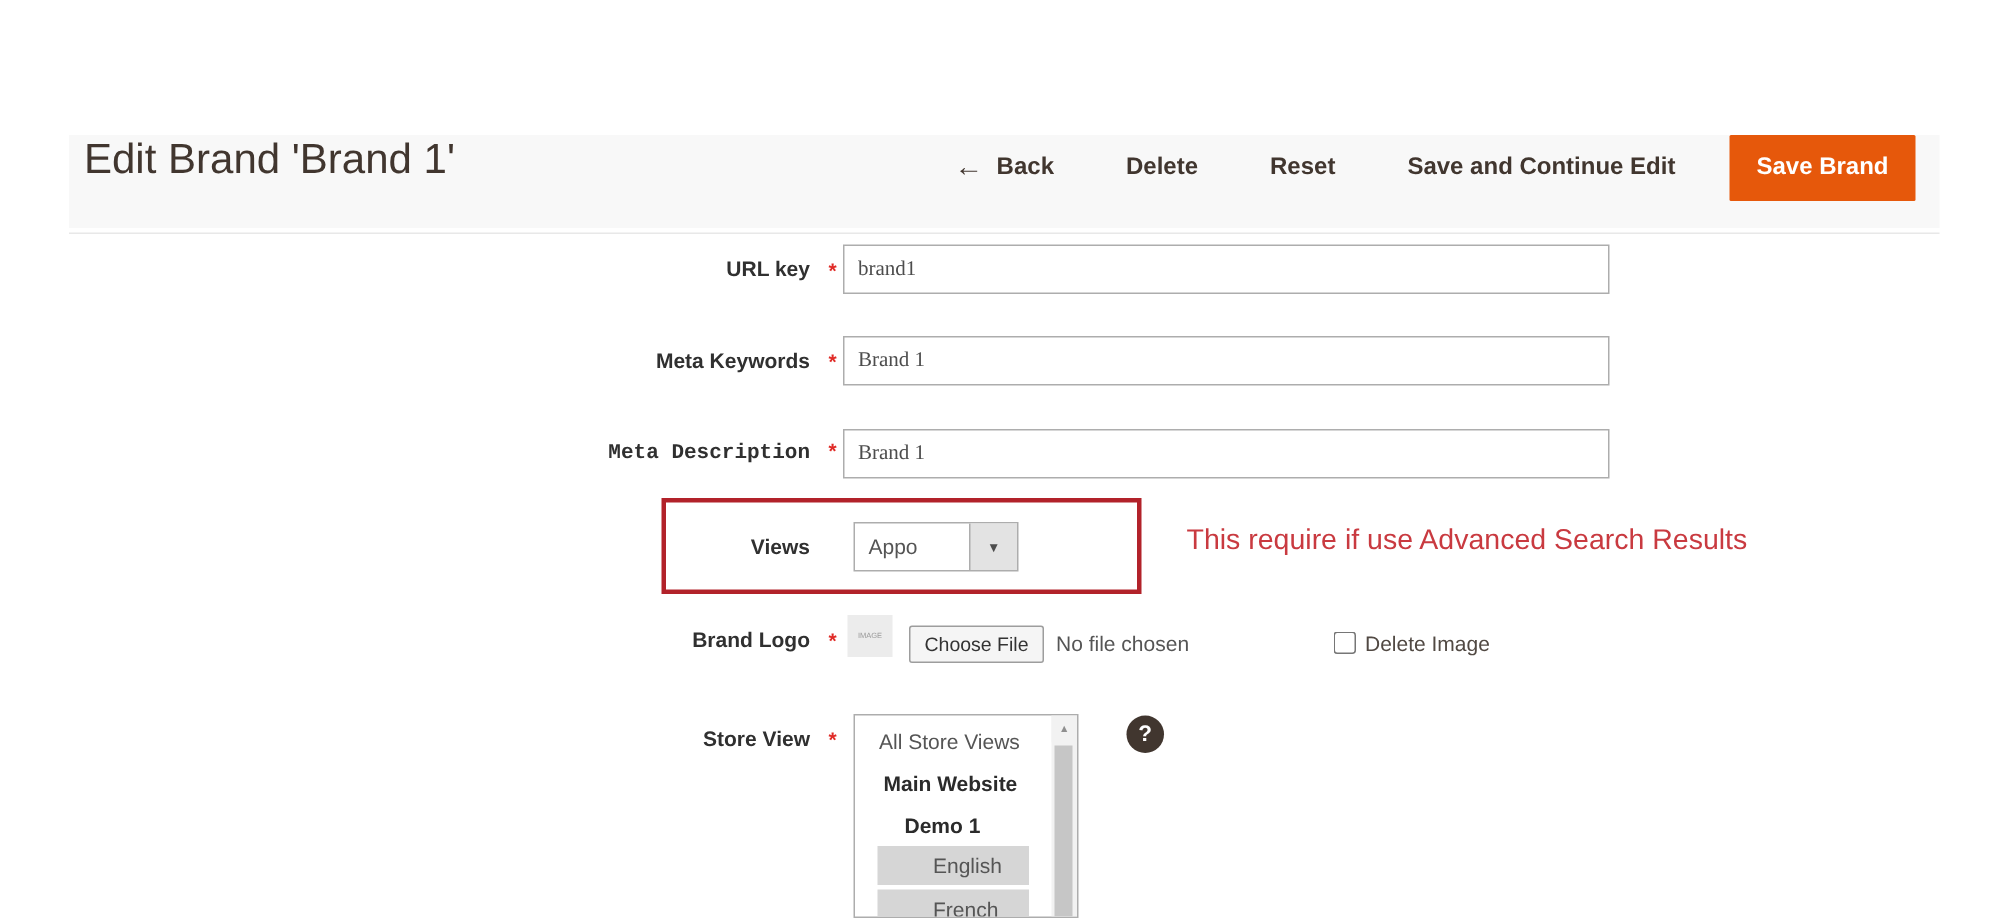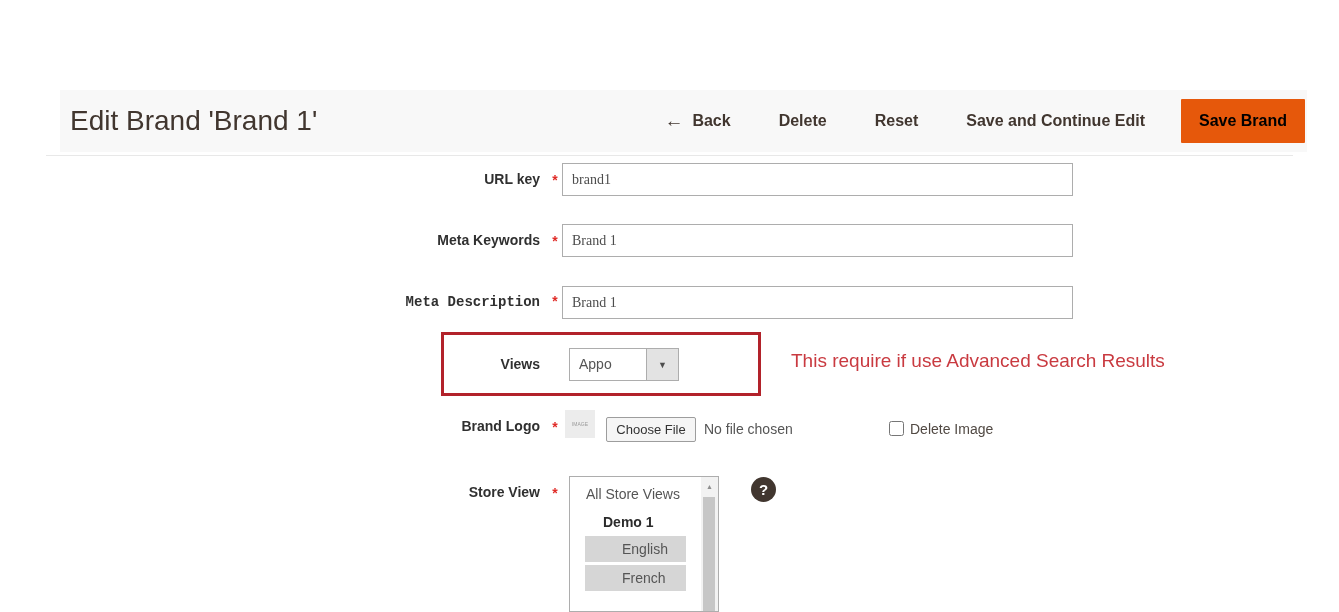--- a/index.html
+++ b/index.html
@@ -3,34 +3,34 @@
 <meta charset="utf-8">
 <style>
   html,body { margin:0; padding:0; background:#fff; }
   .page {
     position:relative; width:1339px; height:612px; overflow:hidden;
     background:#fff; font-family:"Liberation Sans", sans-serif;
   }
 
   
   .header {
-    position:absolute; left:60px; top:90px; width:1247px; height:62px;
-    background:var(--header-bg,#f8f8f8); display:flex; align-items:center;
+    position:absolute; left:46px; top:90px; width:1247px; height:62px;
+    background:var(--header-bg,#f8f8f8); display:flex; align-items:flex-start;
   }
   .title { margin-left:10px; font-size:28px; color:#41362f; letter-spacing:0; }
   .actions { margin-left:auto; display:flex; align-items:center; }
   .action-btn {
     font-size:16px; font-weight:600; color:#41362f; padding:0 24px;
     background:none; border:none; font-family:inherit; cursor:pointer; line-height:44px;
   }
   .back-btn { display:flex; align-items:center; padding-left:0; }
   .back-arrow { font-size:19px; font-weight:400; margin-right:9px; color:#41362f; }
   .save-btn {
-    background:var(--accent-orange,#e6580b); color:#000000; font-size:16px; font-weight:700;
-    border:none; height:44px; padding:0 18px; margin-left:12px; margin-right:2px;
+    background:var(--accent-orange,#e6580b); color:#ffffff; font-size:16px; font-weight:700;
+    border:none; height:44px; padding:0 18px; margin-left:12px; margin-right:16px;
     font-family:inherit; cursor:pointer; border-radius:1px;
   }
   .hairline { position:absolute; left:46px; top:155px; width:1247px; height:1px; background:#e8e8e8; }
 
   
   .field-label {
     position:absolute; left:46px; width:494px; text-align:right;
     font-size:14px; font-weight:600; color:#303030; line-height:33px;
   }
   .req {
@@ -155,20 +155,21 @@
   <button class="choose-file-btn">Choose File</button>
   <div class="file-status">No file chosen</div>
   <input type="checkbox" class="delete-check" style="">
   <div class="delete-label">Delete Image</div>
 
   <div class="field-label lr6">Store View</div>
   <div class="req lr6">*</div>
   <div class="store-list">
     <div class="inner">
       <div class="opt opt-0">All Store Views</div>
+      <div class="opt opt-1">Main Website</div>
       <div class="opt opt-2">Demo 1</div>
       <div class="opt opt-sel">English</div>
       <div class="opt opt-sel">French</div>
     </div>
     <div class="scrollbar">
       <div class="scroll-up">▲</div>
       <div class="scroll-thumb"></div>
     </div>
   </div>
   <div class="help-icon">

